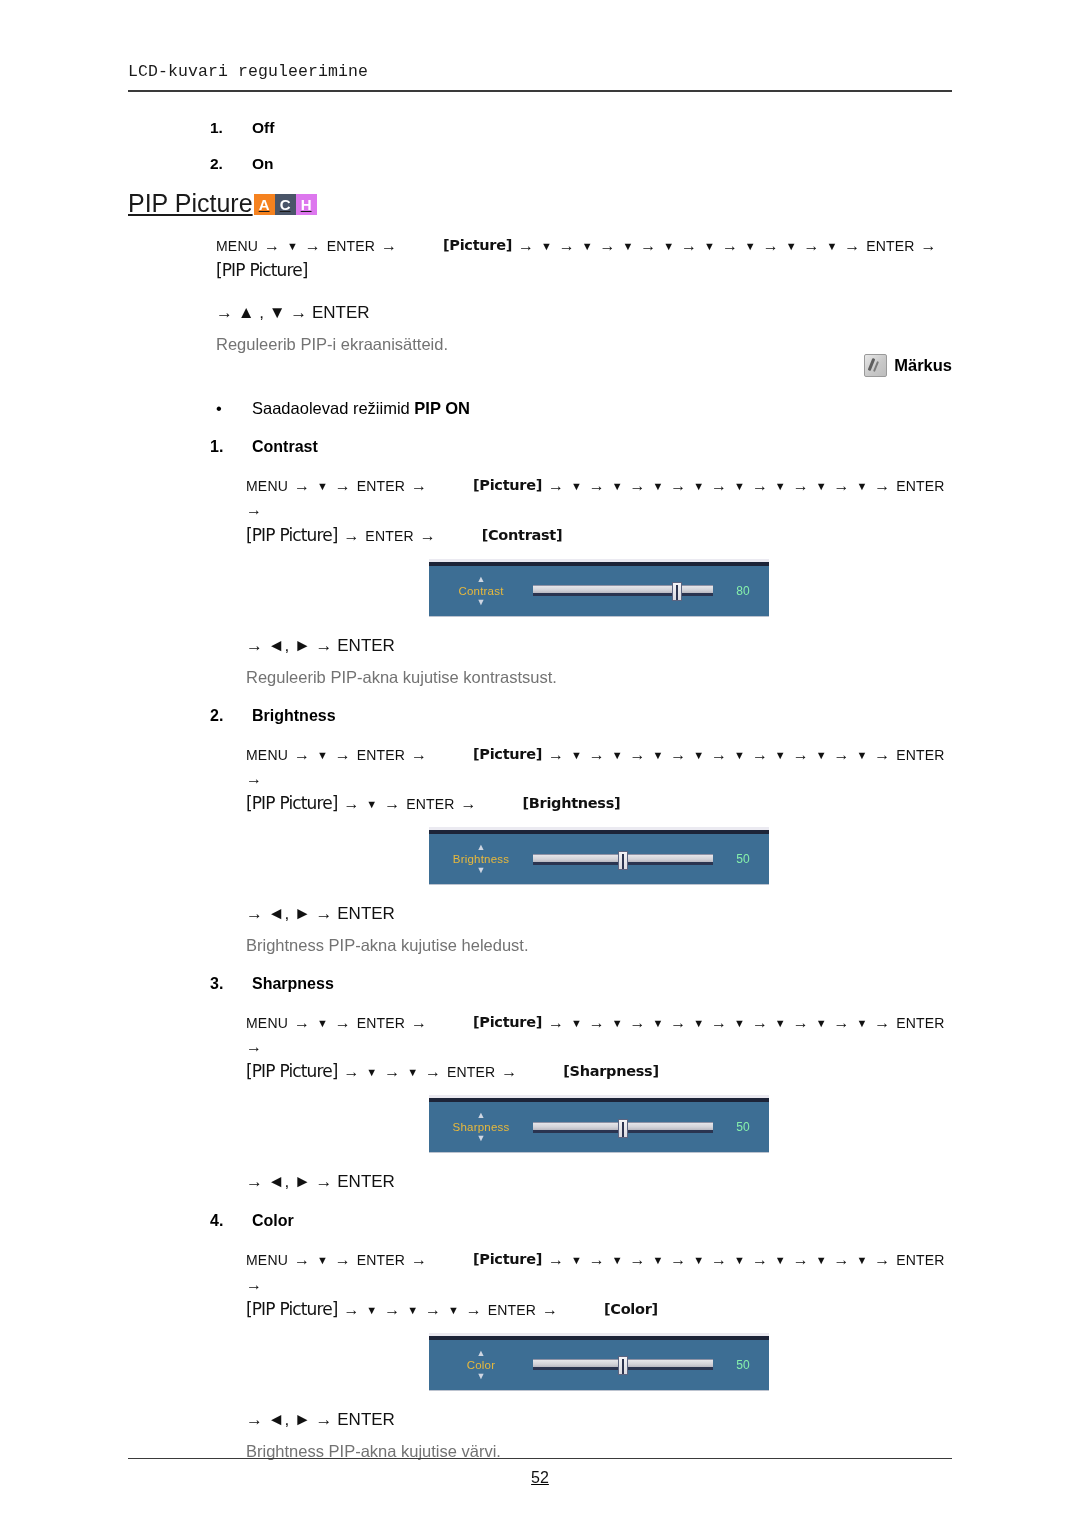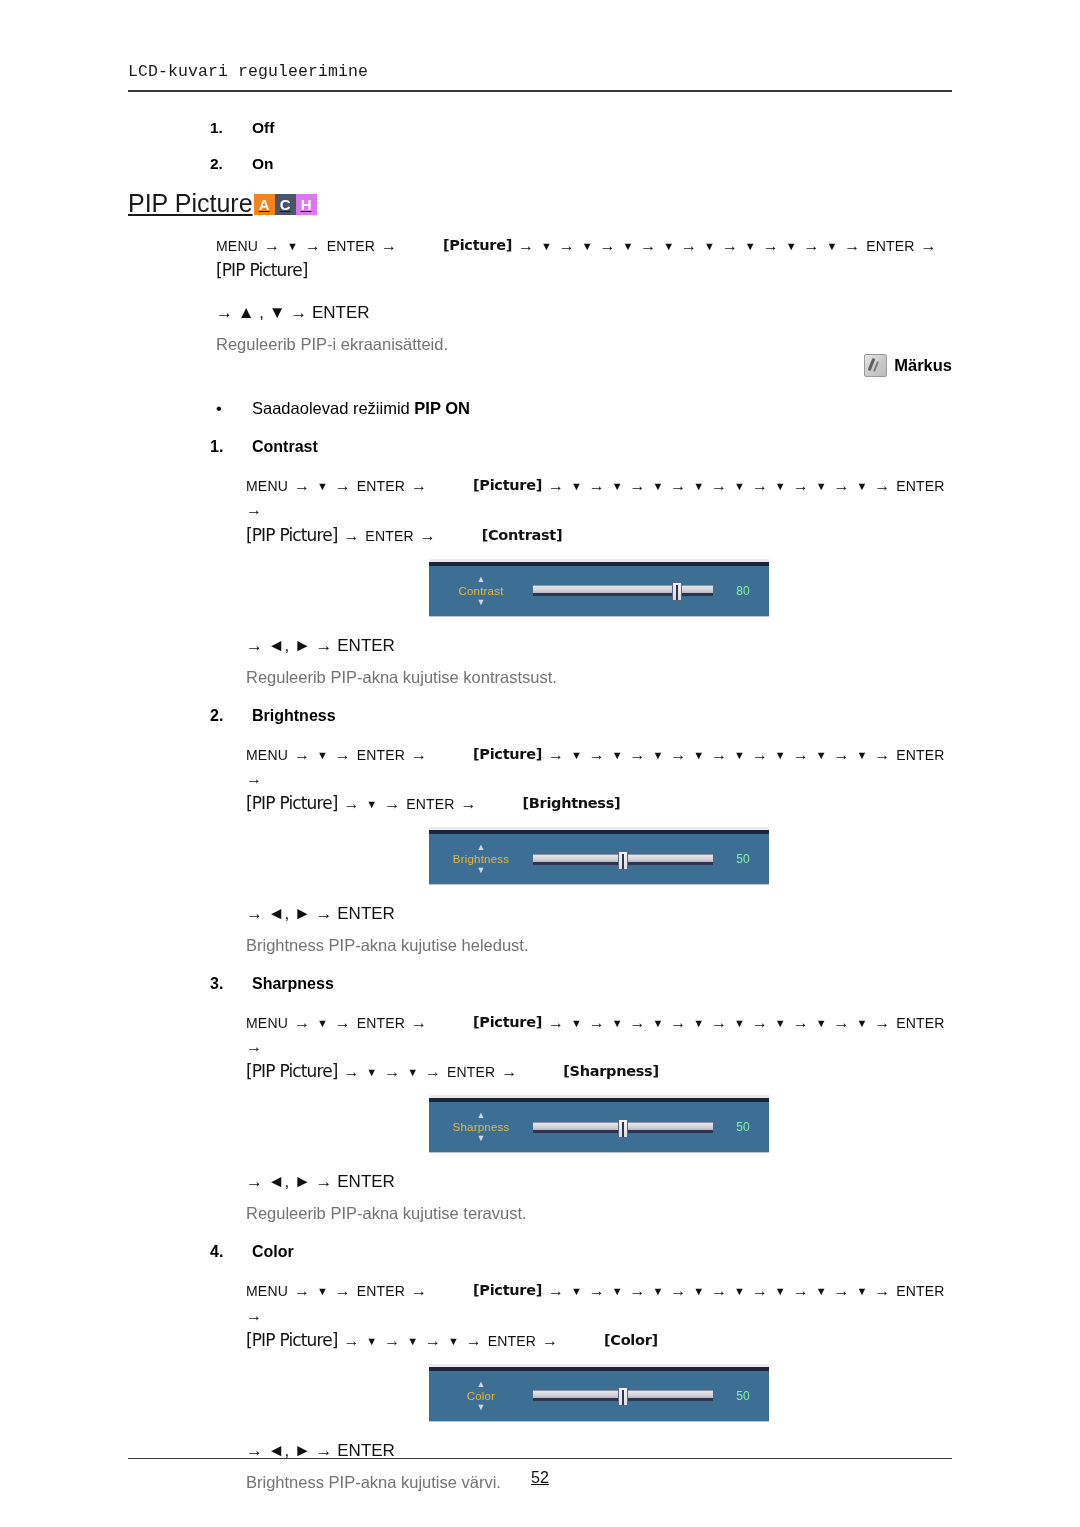--- a/index.html
+++ b/index.html
@@ -401,21 +401,20 @@
             </div>
             <div class="osd-track-col">
               <div class="osd-track">
                 <div class="osd-handle" style="left: 50%;"></div>
               </div>
             </div>
             <div class="osd-value">50</div>
           </div>
         </div>
         <div class="keyline">→ ◄, ► → ENTER</div>
-        <div class="desc">Reguleerib PIP-akna kujutise teravust.</div>
       </div>
       <div class="num-item">
         <span class="num">4.</span>
         <span>Color</span>
       </div>
       <div class="body-block-2">
         <div class="path"><span class="kw">MENU</span><span class="arrow"> → </span><span class="dn">▼</span><span class="arrow"> → </span><span class="kw">ENTER</span><span class="arrow"> → </span><span class="tok">[Picture]</span><span class="arrow"> → </span><span class="dn">▼</span><span class="arrow"> → </span><span class="dn">▼</span><span class="arrow"> → </span><span class="dn">▼</span><span class="arrow"> → </span><span class="dn">▼</span><span class="arrow"> → </span><span class="dn">▼</span><span class="arrow"> → </span><span class="dn">▼</span><span class="arrow"> → </span><span class="dn">▼</span><span class="arrow"> → </span><span class="dn">▼</span><span class="arrow"> → </span><span class="kw">ENTER</span><span class="arrow"> → </span><br><span class="tok-tight">[PIP Picture]</span><span class="arrow"> → </span><span class="dn">▼</span><span class="arrow"> → </span><span class="dn">▼</span><span class="arrow"> → </span><span class="dn">▼</span><span class="arrow"> → </span><span class="kw">ENTER</span><span class="arrow"> → </span><span class="tok">[Color]</span></div>
         <div class="osd-wrap">
           <div class="osd">
             <div class="osd-top-hl"></div>

